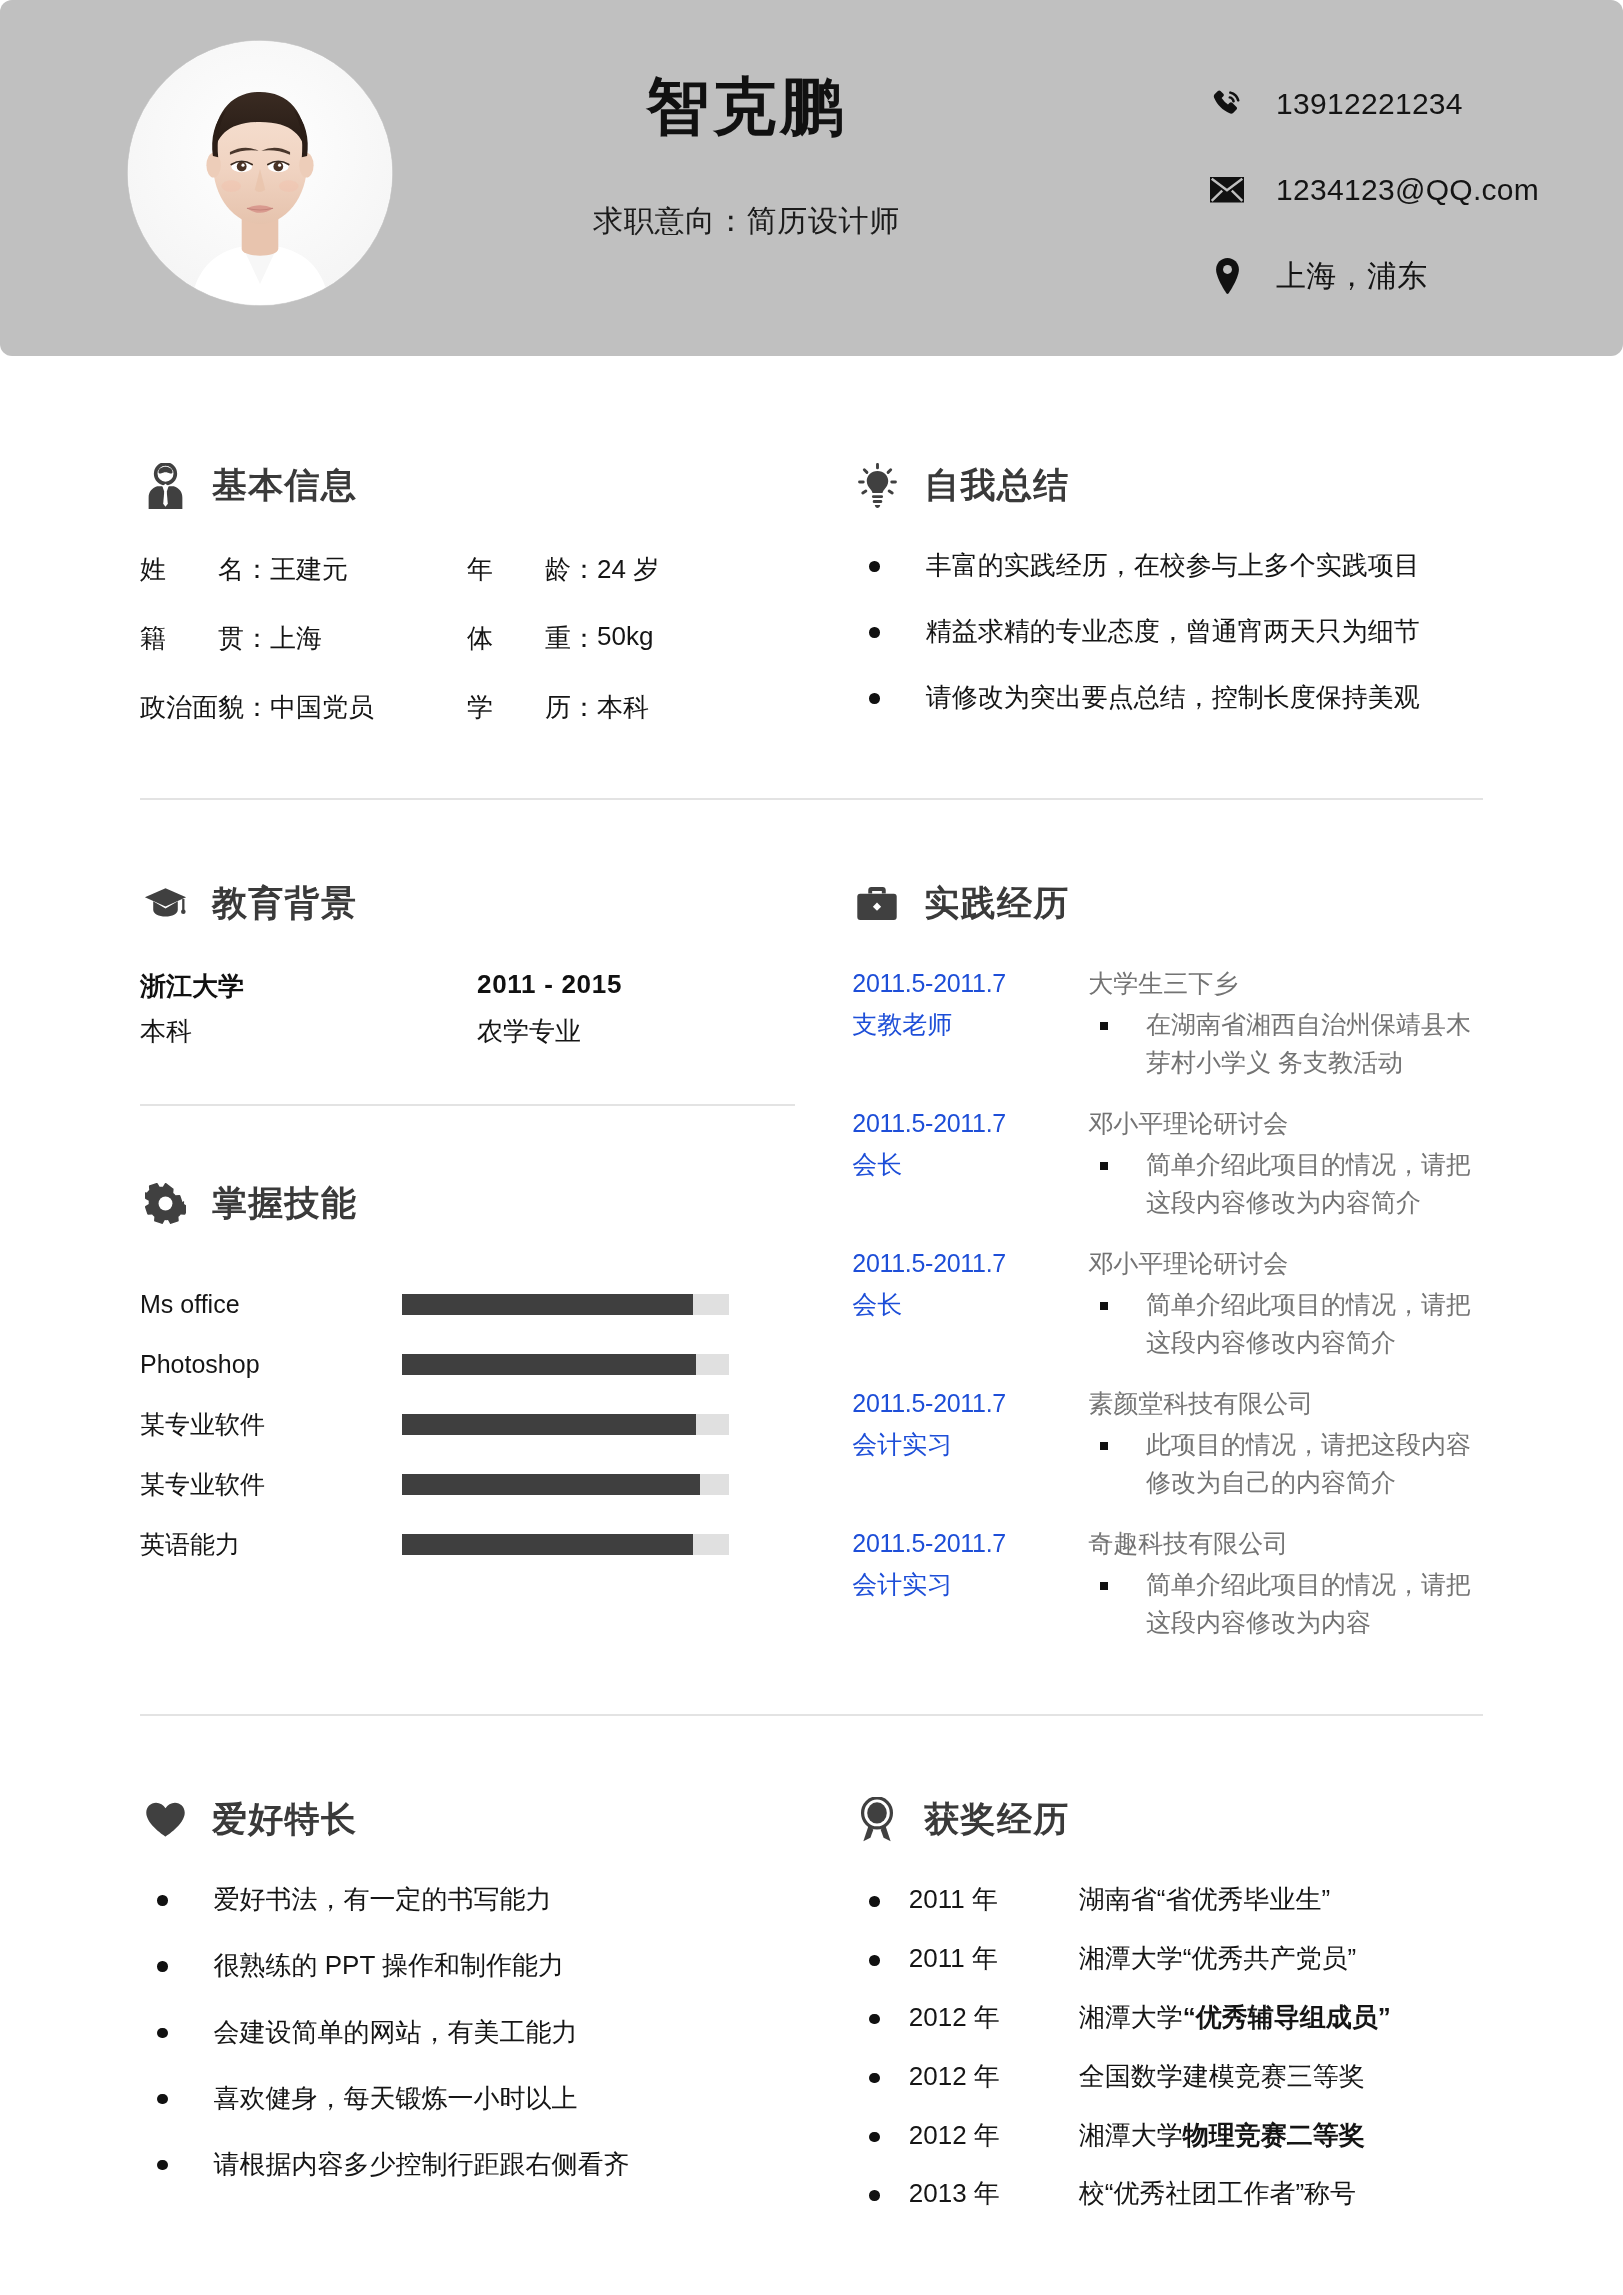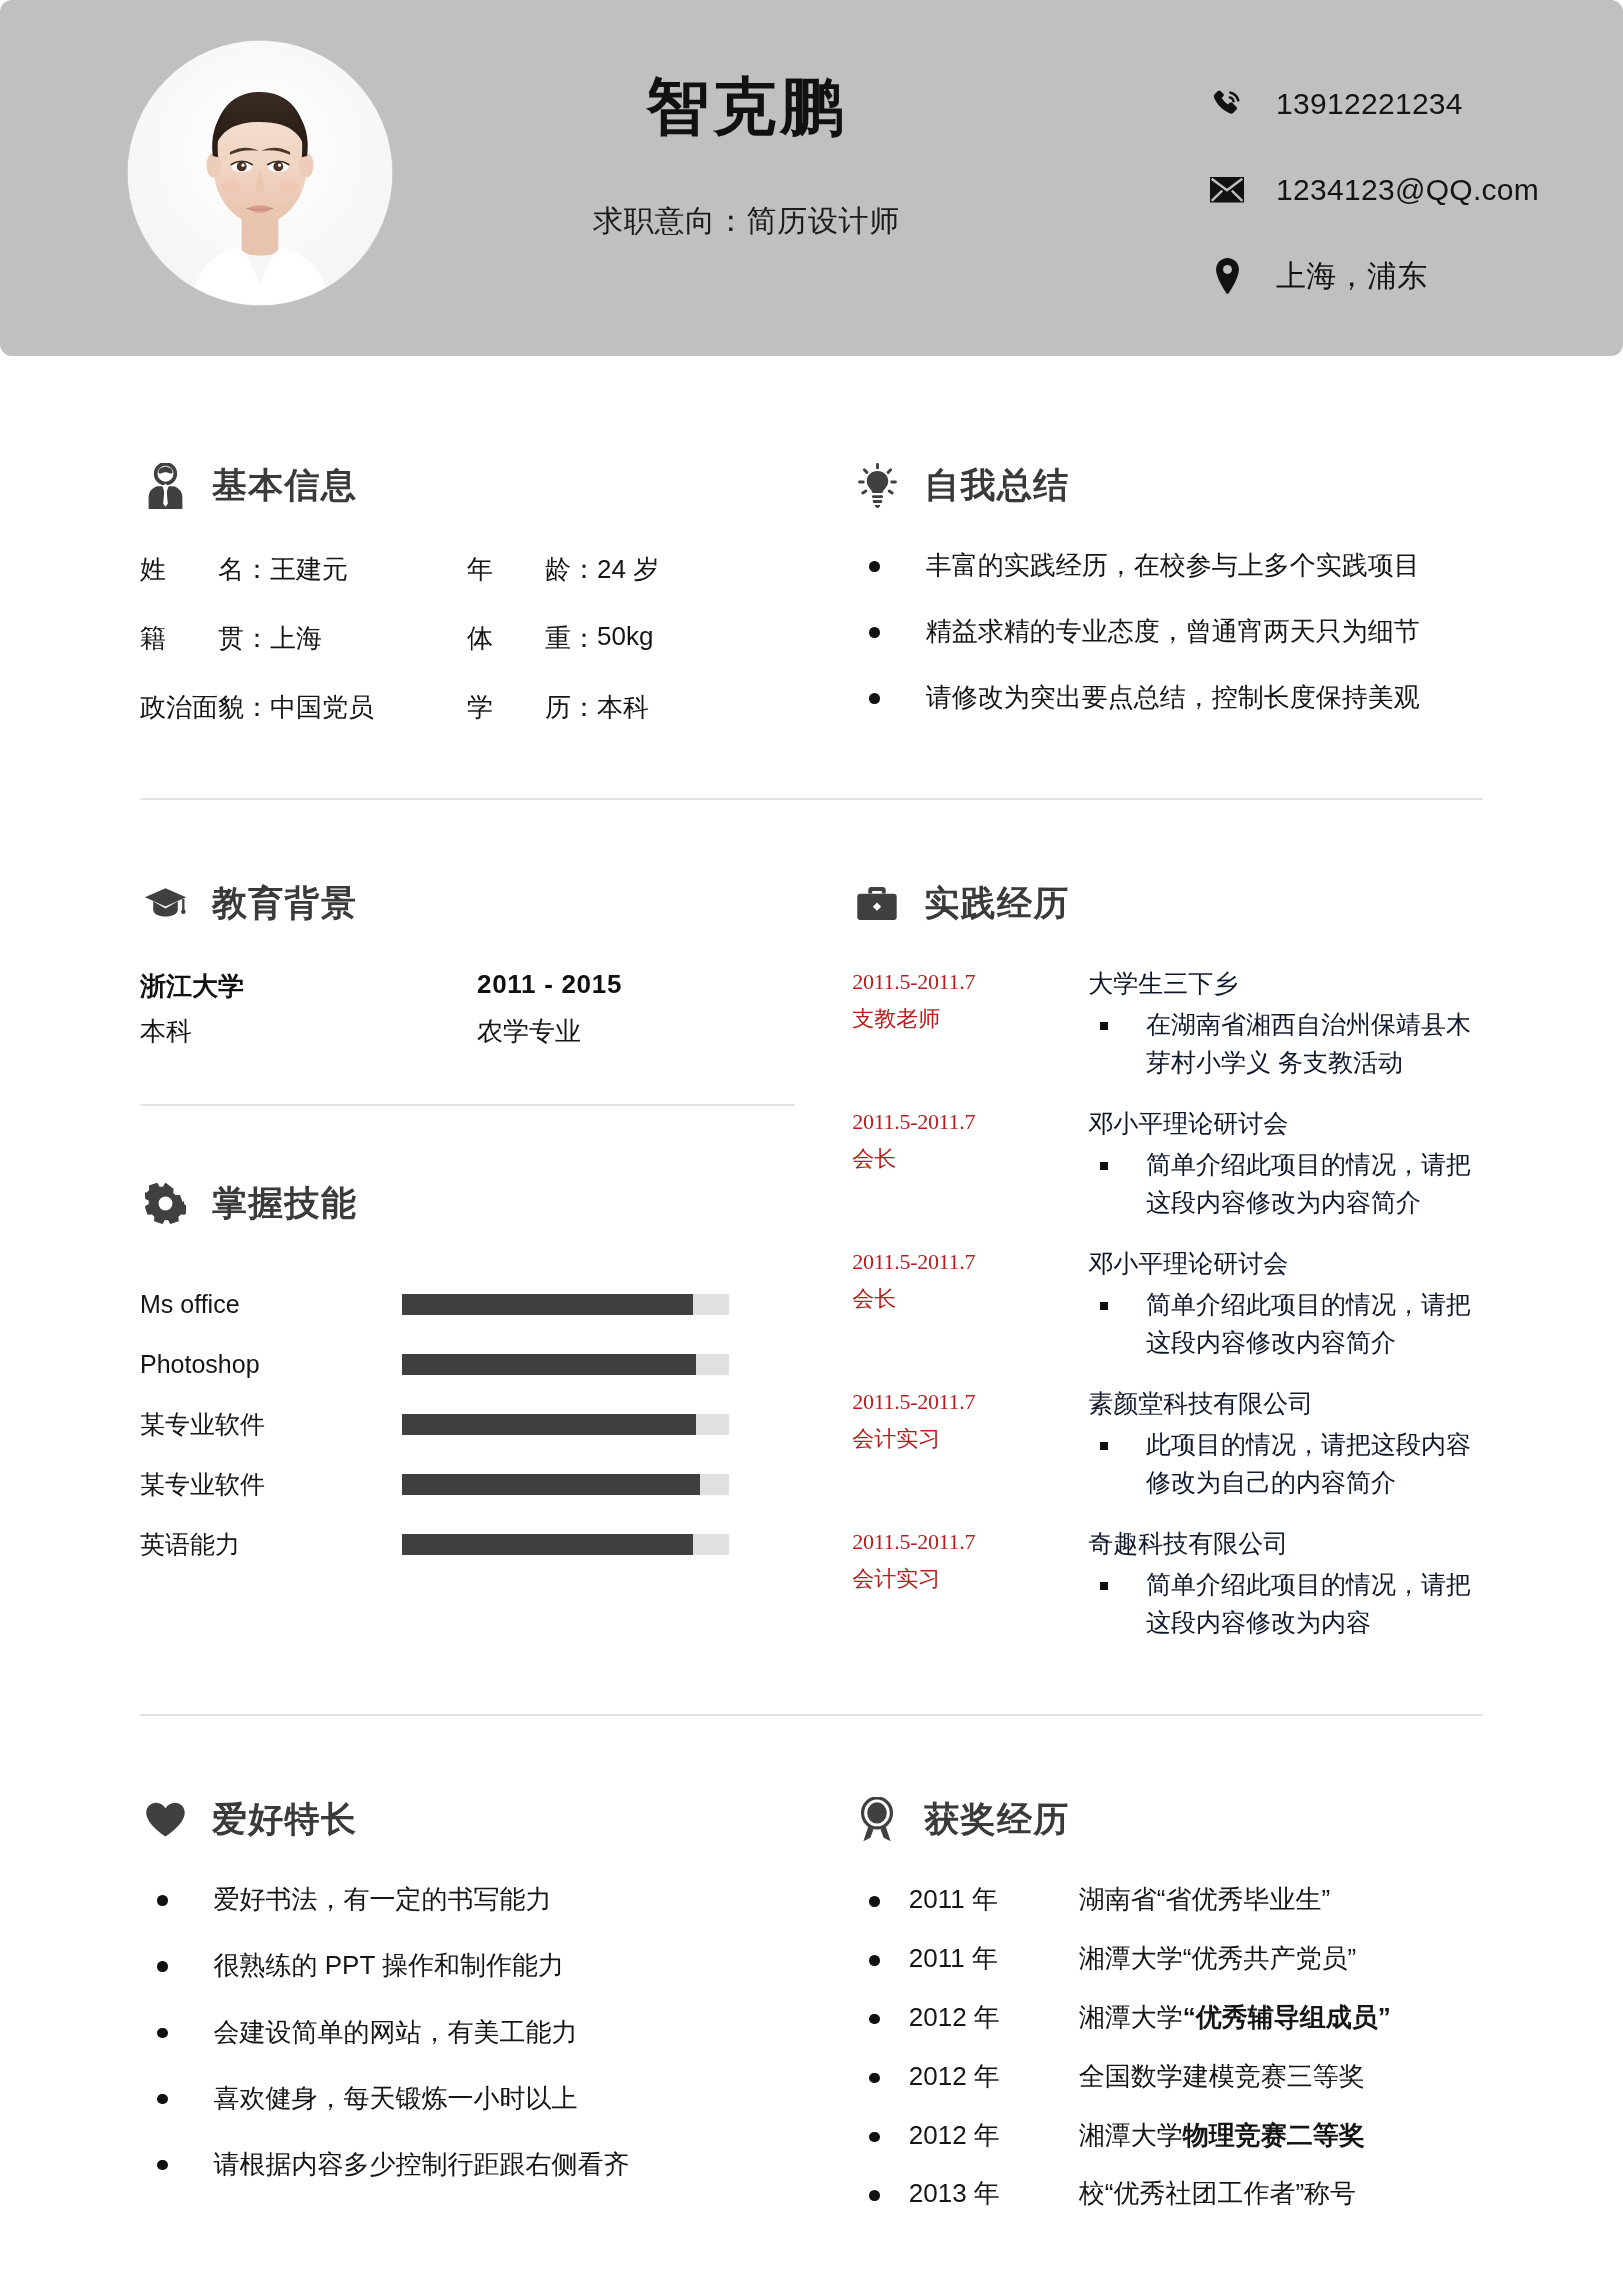--- a/index.html
+++ b/index.html
@@ -218,28 +218,27 @@
     background: #3f3f3f;
   }
 
   
   .exp-list { margin-top: 29px; }
   .exp-item { display: flex; margin-bottom: 23.6px; }
   .exp-item:last-child { margin-bottom: 0; }
   .exp-left {
     width: 236px;
     flex: 0 0 236px;
-    font-size: 22px;
-    color: #b91c1c;
+    font-size: 25px;
+    color: #1d4ed8;
     line-height: 1.5;
-    font-family: Liberation Serif, serif;
   }
   .exp-period { letter-spacing: -0.3px; }
   .exp-role { margin-top: 3.9px; }
-  .exp-right { flex: 1; font-size: 25px; color: #0f172a; line-height: 1.5; }
+  .exp-right { flex: 1; font-size: 25px; color: #737373; line-height: 1.5; }
   .exp-title { margin-bottom: 3.9px; }
   .exp-desc { display: flex; align-items: flex-start; }
   .sq {
     flex: 0 0 auto;
     width: 7.9px;
     height: 7.9px;
     background: #111;
     margin: 15.7px 38px 0 11.8px;
   }
   .exp-desc-text { flex: 1; }

